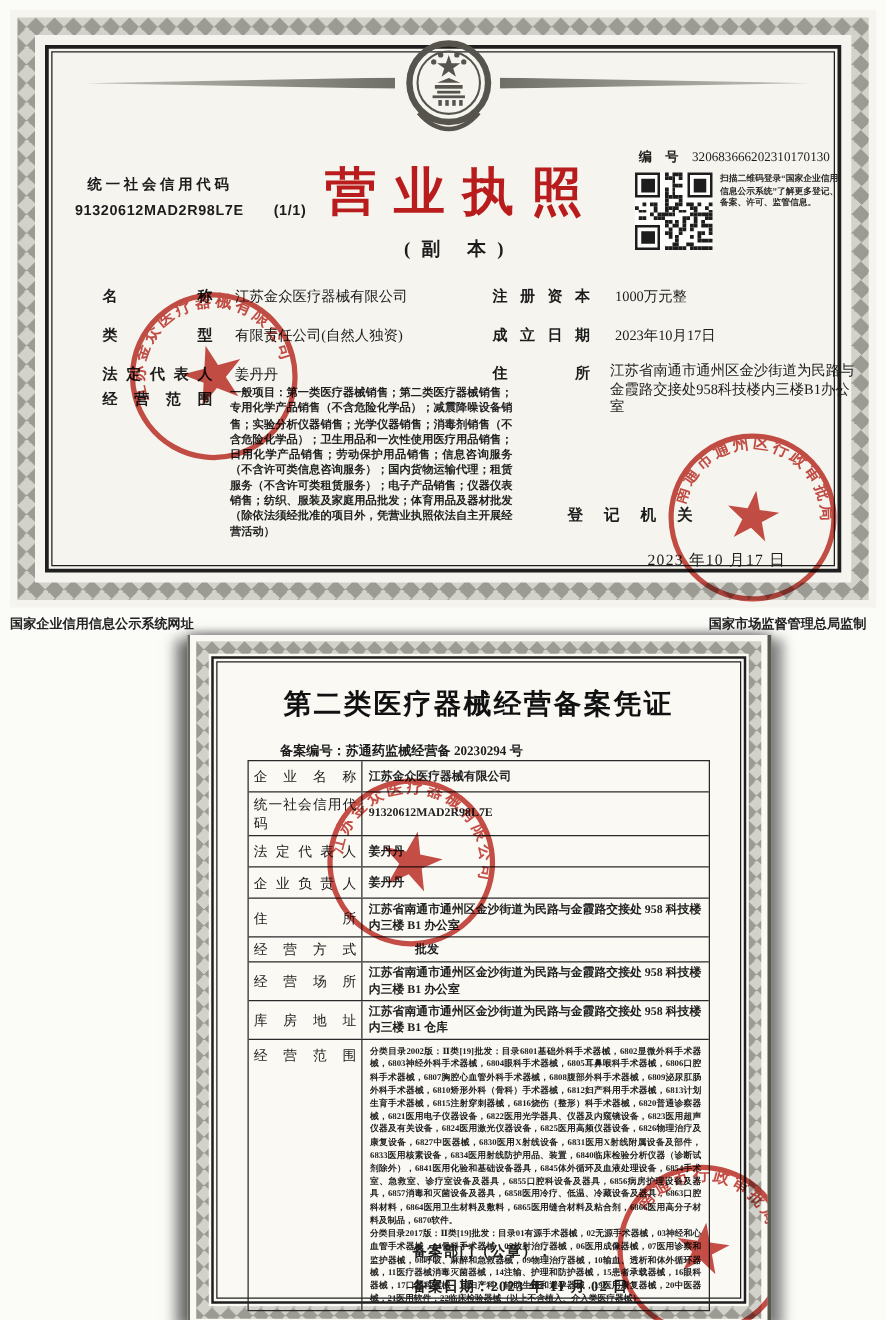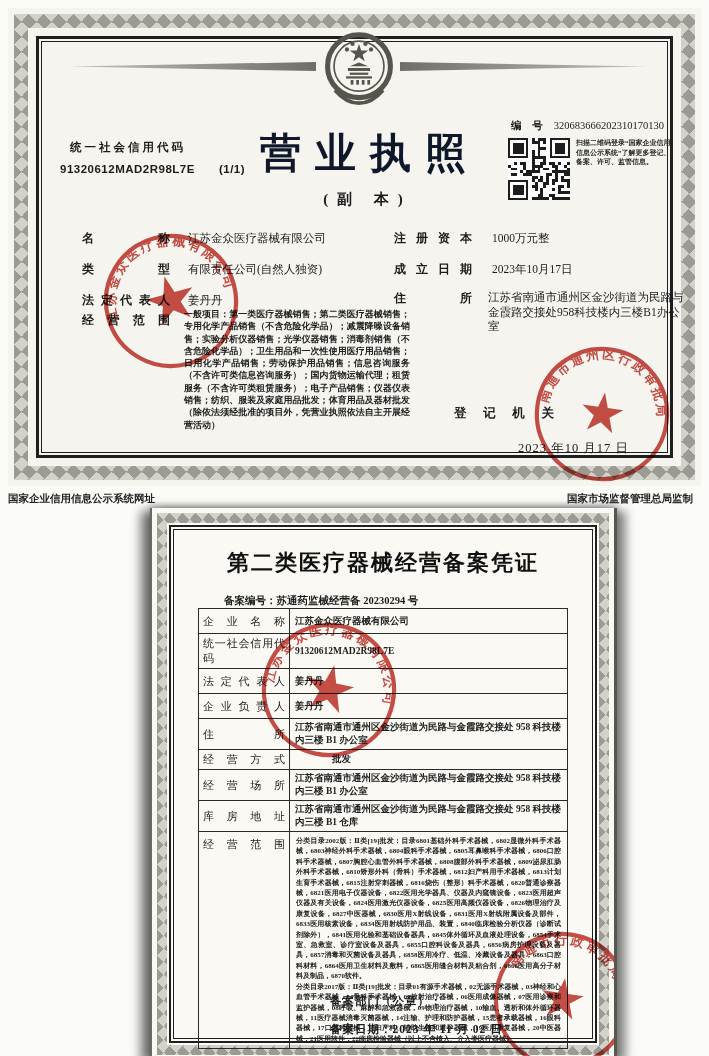--- a/index.html
+++ b/index.html
@@ -33,21 +33,21 @@
     background:linear-gradient(to right,#6f6e67,#c4c3bb);
     clip-path:polygon(0 0,100% 50%,0 100%);}
   .emblem{position:absolute;left:314px;top:16px;}
   
   .credit{left:62px;top:132px;font-weight:bold;font-size:11.5px;letter-spacing:3px;}
   .creditcode{left:52px;top:155px;font-size:11.5px;font-weight:bold;letter-spacing:.5px;
     font-family:"Liberation Sans","DejaVu Sans",sans-serif;}
   .creditcode .ci{margin-left:24px;}
   .titleblock{left:200px;top:118px;width:310px;text-align:center;}
   .lic-title{font-size:41px;font-weight:900;letter-spacing:14px;margin-left:14px;
-    font-family:"Liberation Sans","DejaVu Sans",sans-serif;color:#0f172a;}
+    font-family:"Liberation Sans","DejaVu Sans",sans-serif;color:#b91c1c;}
   .lic-sub{font-size:15px;font-weight:bold;letter-spacing:9px;margin-top:9px;margin-left:9px;}
   .serial{left:503px;top:111px;font-size:10.5px;}
   .serial b{letter-spacing:4px;margin-right:7px;}
   
   .qr{left:500px;top:130px;width:62px;height:62px;background:#fdfdfb;
     display:grid;grid-template-rows:repeat(21,1fr);grid-template-columns:repeat(21,1fr);
     position:absolute;}
   .qr i{background:#1d1d1d;}
   .qr .f{position:absolute;width:33%;height:33%;border:2.5px solid #1d1d1d;box-sizing:border-box;background:#fdfdfb;}
   .qr .f::after{content:"";position:absolute;inset:18%;background:#1d1d1d;}

